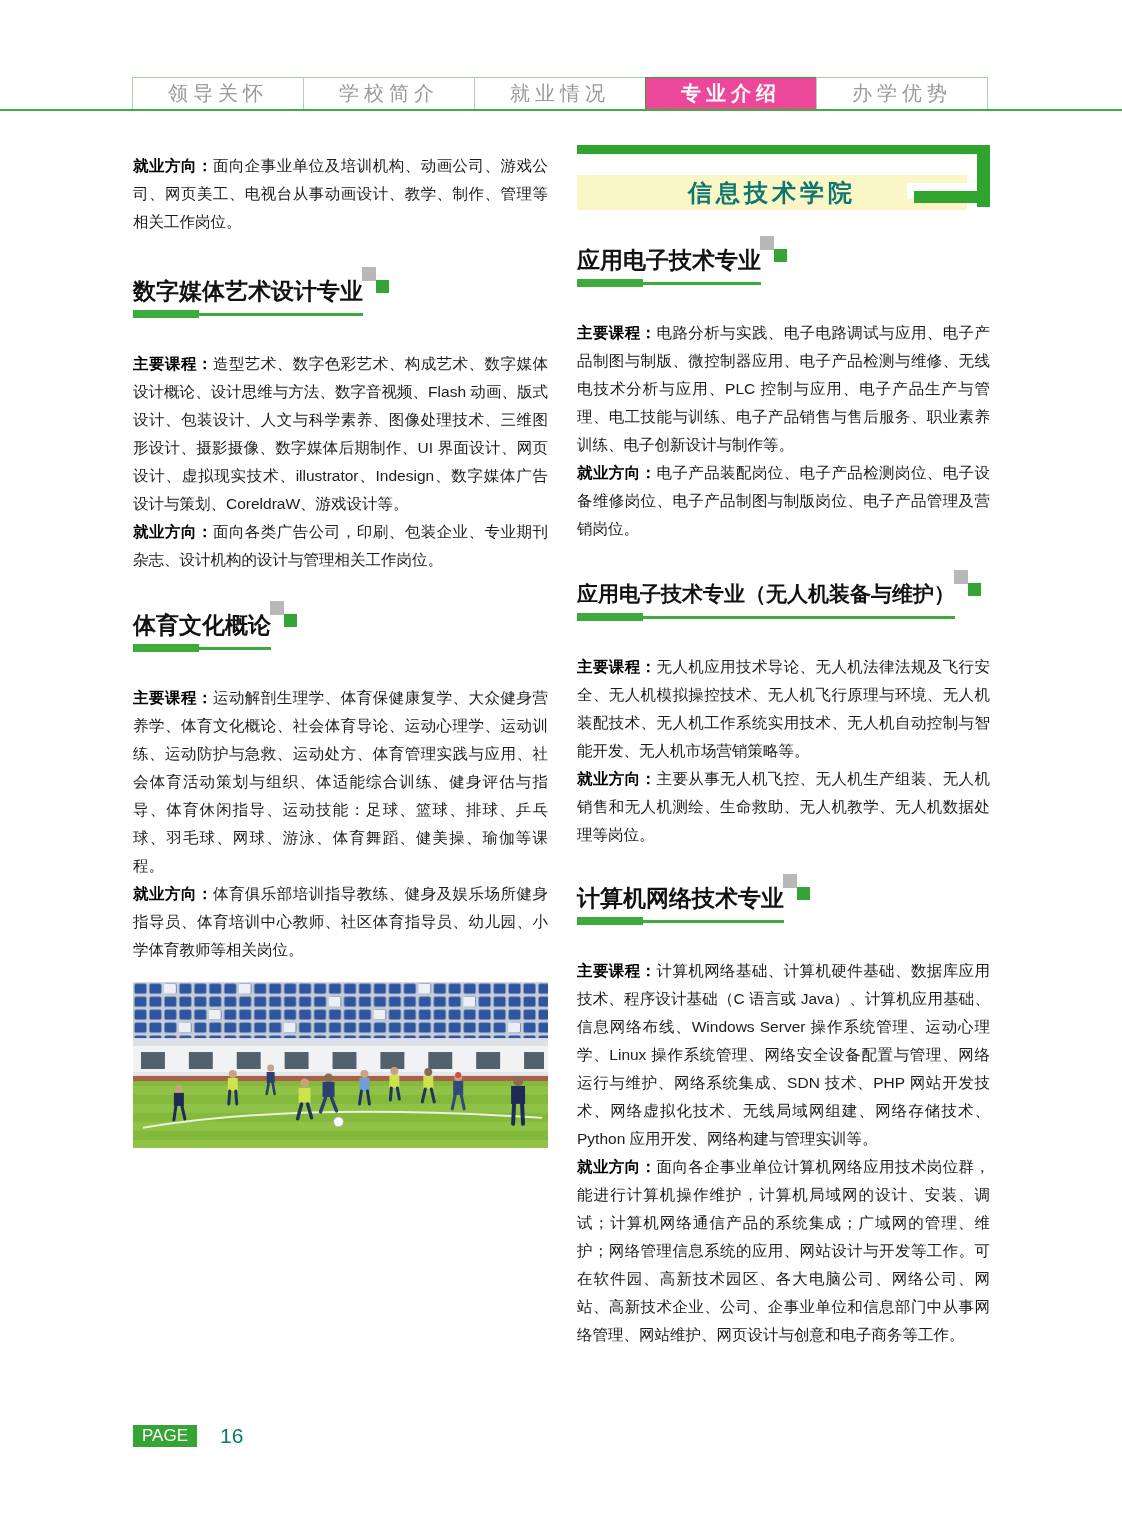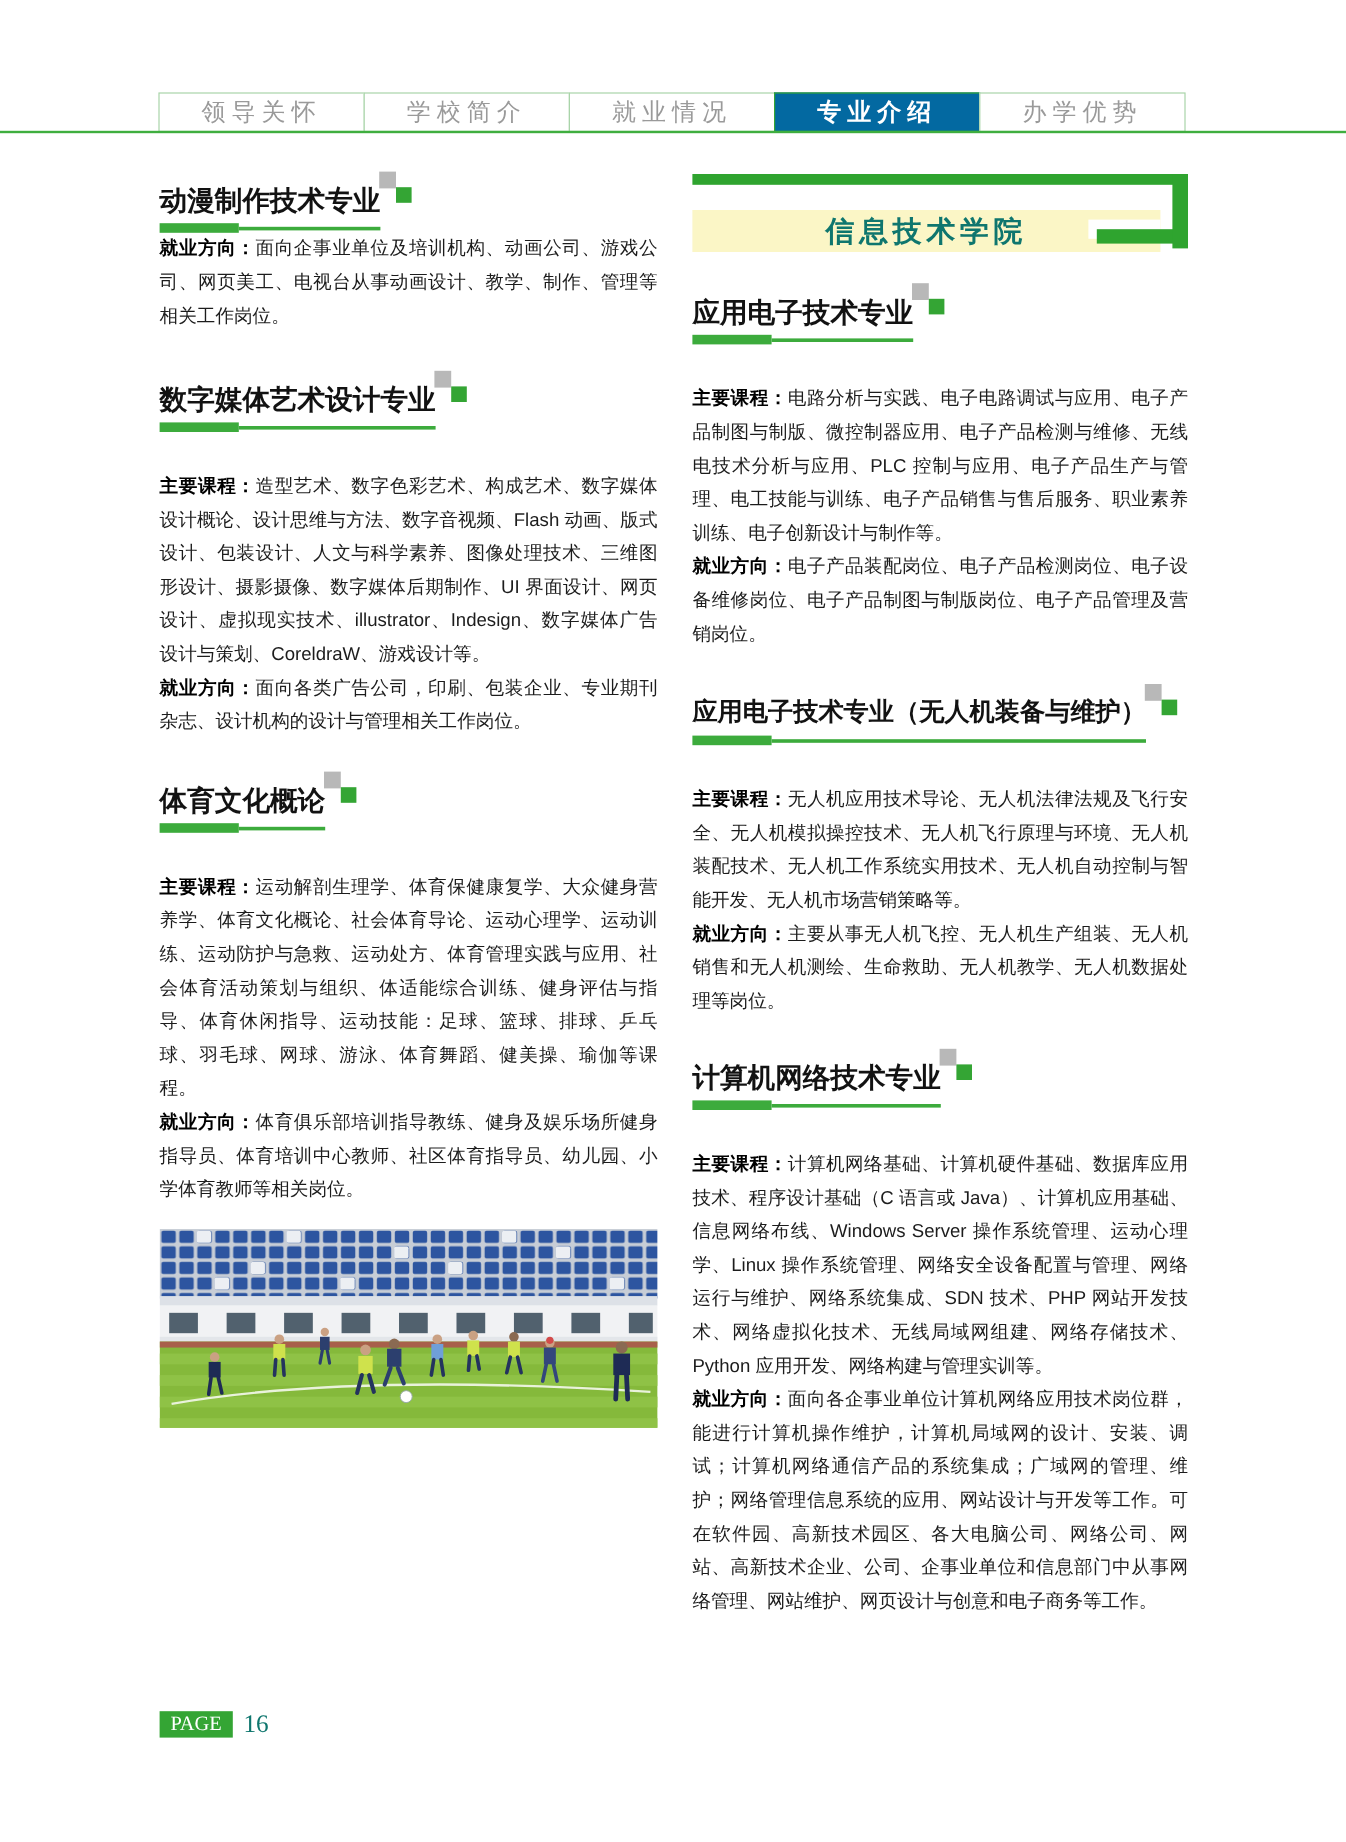--- a/index.html
+++ b/index.html
@@ -5,21 +5,21 @@
   html,body{margin:0;padding:0;background:#fff;}
   .page{position:relative;width:1122px;height:1535px;background:#fff;overflow:hidden;
         font-family:"Liberation Sans", sans-serif;color:#1c1c1c;}
 
   
   .nav{position:absolute;left:133px;top:77px;display:flex;height:33px;}
   .tab{width:172px;box-sizing:border-box;border:1px solid #a9d4a9;margin-left:-1px;
        display:flex;align-items:center;justify-content:center;
        font-family:"Liberation Serif", serif;font-size:20px;letter-spacing:5px;
        color:#9a9a9a;background:#fff;cursor:pointer;}
-  .tab.active{background:#0369a1;border-color:#34a534;color:#fff;font-weight:bold;}
+  .tab.active{background:#ec4899;border-color:#34a534;color:#fff;font-weight:bold;}
   .nav-line{position:absolute;left:0;top:109px;width:1122px;height:2px;background:#3fae3f;}
 
   
   .col{position:absolute;top:140px;}
   .col-left{left:133px;width:415px;}
   .col-right{left:577px;width:413px;}
 
   
   .sec{display:block;}
   .mhead{position:relative;display:inline-block;padding-right:26px;max-width:100%;}
@@ -45,50 +45,41 @@
   .b-yellow{position:absolute;left:0;top:9px;width:390px;height:35px;background:#fbf6c6;
             display:flex;align-items:center;justify-content:center;
             color:#0f766e;font-size:24px;font-weight:bold;letter-spacing:4px;margin-top:21px;}
   .b-notch{position:absolute;right:23px;top:38px;width:60px;height:16px;background:#fff;}
   .b-hook{position:absolute;right:0;top:46px;width:76px;height:12px;background:#2fa42f;}
 
   
   .photo{display:block;width:415px;height:166px;}
 
   
-  .footer{position:absolute;left:133px;top:1424px;display:flex;align-items:center;gap:9px;font-family:Liberation Serif, serif;}
+  .footer{position:absolute;left:133px;top:1424px;display:flex;align-items:center;gap:23px;}
   .page-badge{background:#34a534;color:#fff;font-size:17px;line-height:21px;padding:0 9px 1px;}
   .page-num{font-size:21px;color:#0f766e;}
 </style>
 </head>
 <body>
 
 <div class="page">
 
   <nav class="nav">
     <div class="tab">领导关怀</div>
     <div class="tab">学校简介</div>
     <div class="tab">就业情况</div>
     <div class="tab active">专业介绍</div>
     <div class="tab">办学优势</div>
   </nav>
   <div class="nav-line"></div>
 
   <div class="col col-left">
 
     <section class="sec mt12">
-      <div class="mhead">
-        <h2>动漫制作技术专业</h2>
-        <span class="sq-gray"></span>
-        <span class="sq-green"></span>
-        <div class="uline">
-            <span class="thick"></span>
-            <span class="thin"></span>
-          </div>
-      </div>
       <p class="mtext jobs"><b>就业方向：</b><span>面向企事业单位及培训机构、动画公司、游戏公司、网页美工、电视台从事动画设计、教学、制作、管理等相关工作岗位。</span></p>
     </section>
 
     <section class="sec mt40">
       <div class="mhead">
         <h2>数字媒体艺术设计专业</h2>
         <span class="sq-gray"></span>
         <span class="sq-green"></span>
         <div class="uline">
             <span class="thick"></span>

